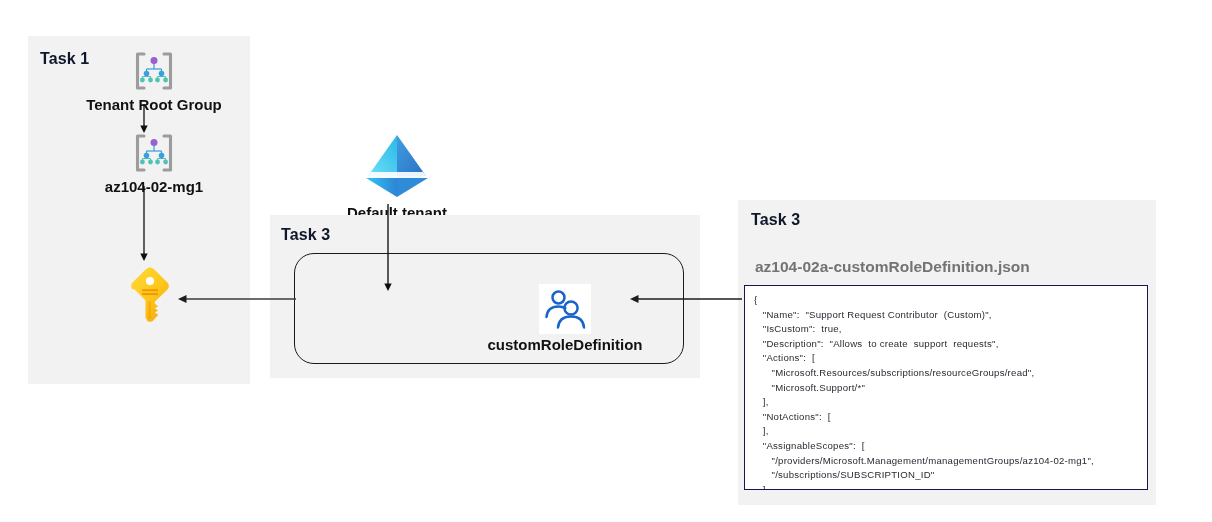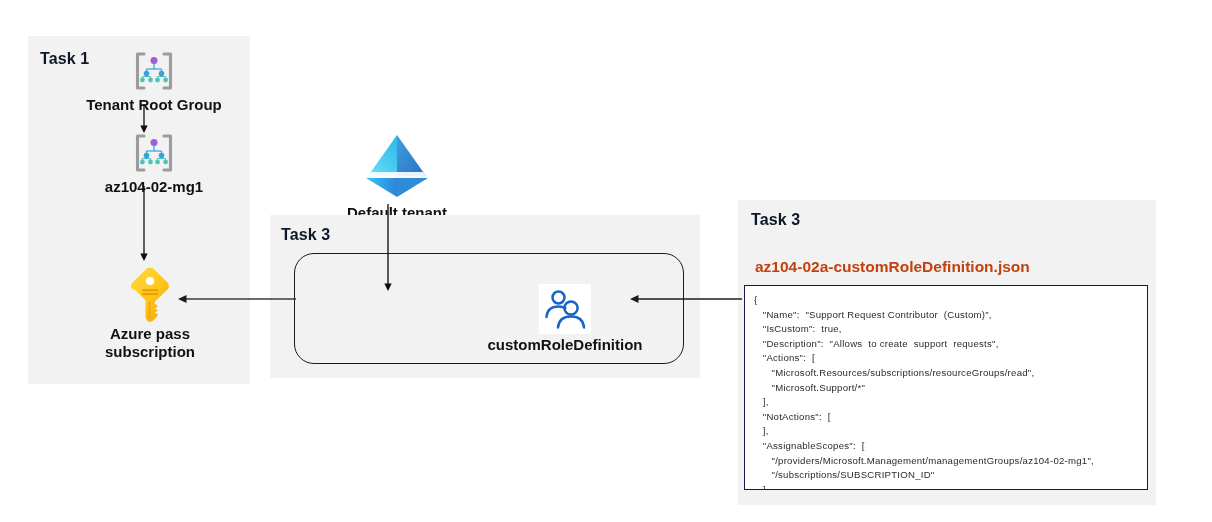--- a/index.html
+++ b/index.html
@@ -99,21 +99,21 @@
     box-sizing: border-box;
     padding: 7px 9px 0 9px;
     overflow: hidden;
   }
   #json-title {
     position: absolute;
     left: 755px;
     top: 258px;
     font-size: 15.5px;
     font-weight: bold;
-    color: #c2410c;
+    color: #737373;
     white-space: nowrap;
   }
   .json-line {
     font-family: "Liberation Sans", sans-serif;
     font-size: 9.6px;
     color: #2a2a33;
     line-height: 14.6px;
     white-space: pre;
     letter-spacing: 0.25px;
   }
@@ -213,22 +213,20 @@
           </linearGradient>
         </defs>
         <path d="M23 2.5 L40.5 19.5 Q43 22 40.5 24.5 L27.5 37 L27.5 40 L31 41.5 L27.5 43.5 L31 45.5 L27.5 47.5 L31 49.5 L25 55 Q23 56.8 21 55 L18.5 52.6 L18.5 22 L5.5 24.5 Q3 22 5.5 19.5 Z" fill="url(#keyGrad)"></path>
         <path d="M23 2.5 Q20.8 2.5 19.2 4.1 L5.5 17.6 Q3 20.1 5.5 22.6 L19.2 36.1 L19.2 52.6 Q19.2 56.8 23 56.8 Q26 56.8 27 54.6 L30.8 50.2 L27.6 47.6 L30.8 45.4 L27.6 43.2 L30.8 41 L27.6 38.6 L27.6 36.1 L40.5 22.6 Q43 20.1 40.5 17.6 L26.8 4.1 Q25.2 2.5 23 2.5 Z" fill="url(#keyGrad)"></path>
         <circle cx="23" cy="16" r="4.1" fill="#ffffff"></circle>
         <rect x="15" y="24.2" width="16" height="2.1" fill="#f09b05"></rect>
         <rect x="15" y="28" width="16" height="2.1" fill="#f09b05"></rect>
         <rect x="21.4" y="36.5" width="2.3" height="17.5" fill="#f09b05" opacity="0.55"></rect>
       </svg>
     </span>
-    <div class="node-caption">Azure pass
-subscription</div>
   </div>
 
   <div class="node" id="node-default-tenant">
     <span class="icon-box">
       <svg width="78" height="72" viewBox="0 0 78 72">
         <defs>
           <linearGradient id="aadL" x1="0" y1="1" x2="1" y2="0">
             <stop offset="0" stop-color="#6fe0fb"></stop>
             <stop offset="1" stop-color="#2ab8e6"></stop>
           </linearGradient>

